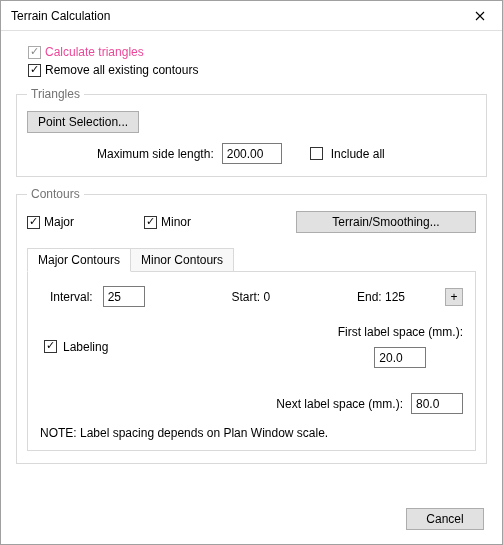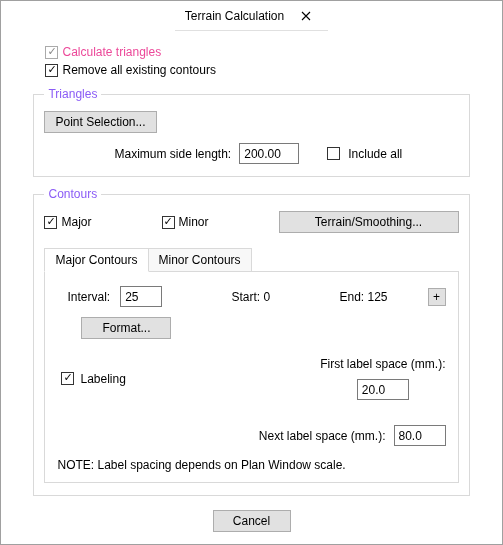--- a/index.html
+++ b/index.html
@@ -10,21 +10,20 @@
     background: #fff;
     color: #000;
   }
   .window {
     width: 503px;
     height: 545px;
     border: 1px solid #a0a0a0;
     background: #fff;
     display: flex;
     flex-direction: column;
-    align-items: center;
   }
   .titlebar {
     height: 30px;
     display: flex;
     align-items: center;
     justify-content: space-between;
     padding: 0 0 0 10px;
     border-bottom: 1px solid #e0e0e0;
   }
   .title { font-size: 12px; }
@@ -58,21 +57,21 @@
     background: #fff;
   }
   .checkbox.checked::after { content: "✓"; position: relative; top: -1px; }
   .checkbox.disabled { border-color: #aaa; color: #888; }
   .label-disabled { color: #ec4899; }
   fieldset {
     border: 1px solid #d9d9d9;
     margin: 10px 0 0 0;
     padding: 10px 10px 12px 10px;
   }
-  legend { padding: 0 4px; color: #8b5cf6; }
+  legend { padding: 0 4px; color: #737373; }
   .btn {
     background: #e1e1e1;
     border: 1px solid #adadad;
     padding: 3px 10px;
     font-family: inherit;
     font-size: 12px;
     cursor: pointer;
     min-height: 22px;
   }
   .btn.wide { min-width: 180px; }
@@ -242,21 +241,20 @@
             <span style="margin-left:10px">Interval:</span>
             <input class="input-text" style="width: 42px;" value="25">
             <span class="spacer"></span>
             <span>Start: 0</span>
             <span class="spacer"></span>
             <span>End: 125</span>
             <span style="width:20px"></span>
             <span class="plus-btn">+</span>
           </div>
 
-          <button class="btn" style="margin-left:24px; min-width:90px">Format...</button>
 
           <div class="label-row">
             <span class="checkbox checked" style="margin-left:4px"></span>
             <span>Labeling</span>
             <div class="right">
               <span>First label space (mm.):</span>
               <input class="input-text" value="20.0" style="">
             </div>
           </div>
 

